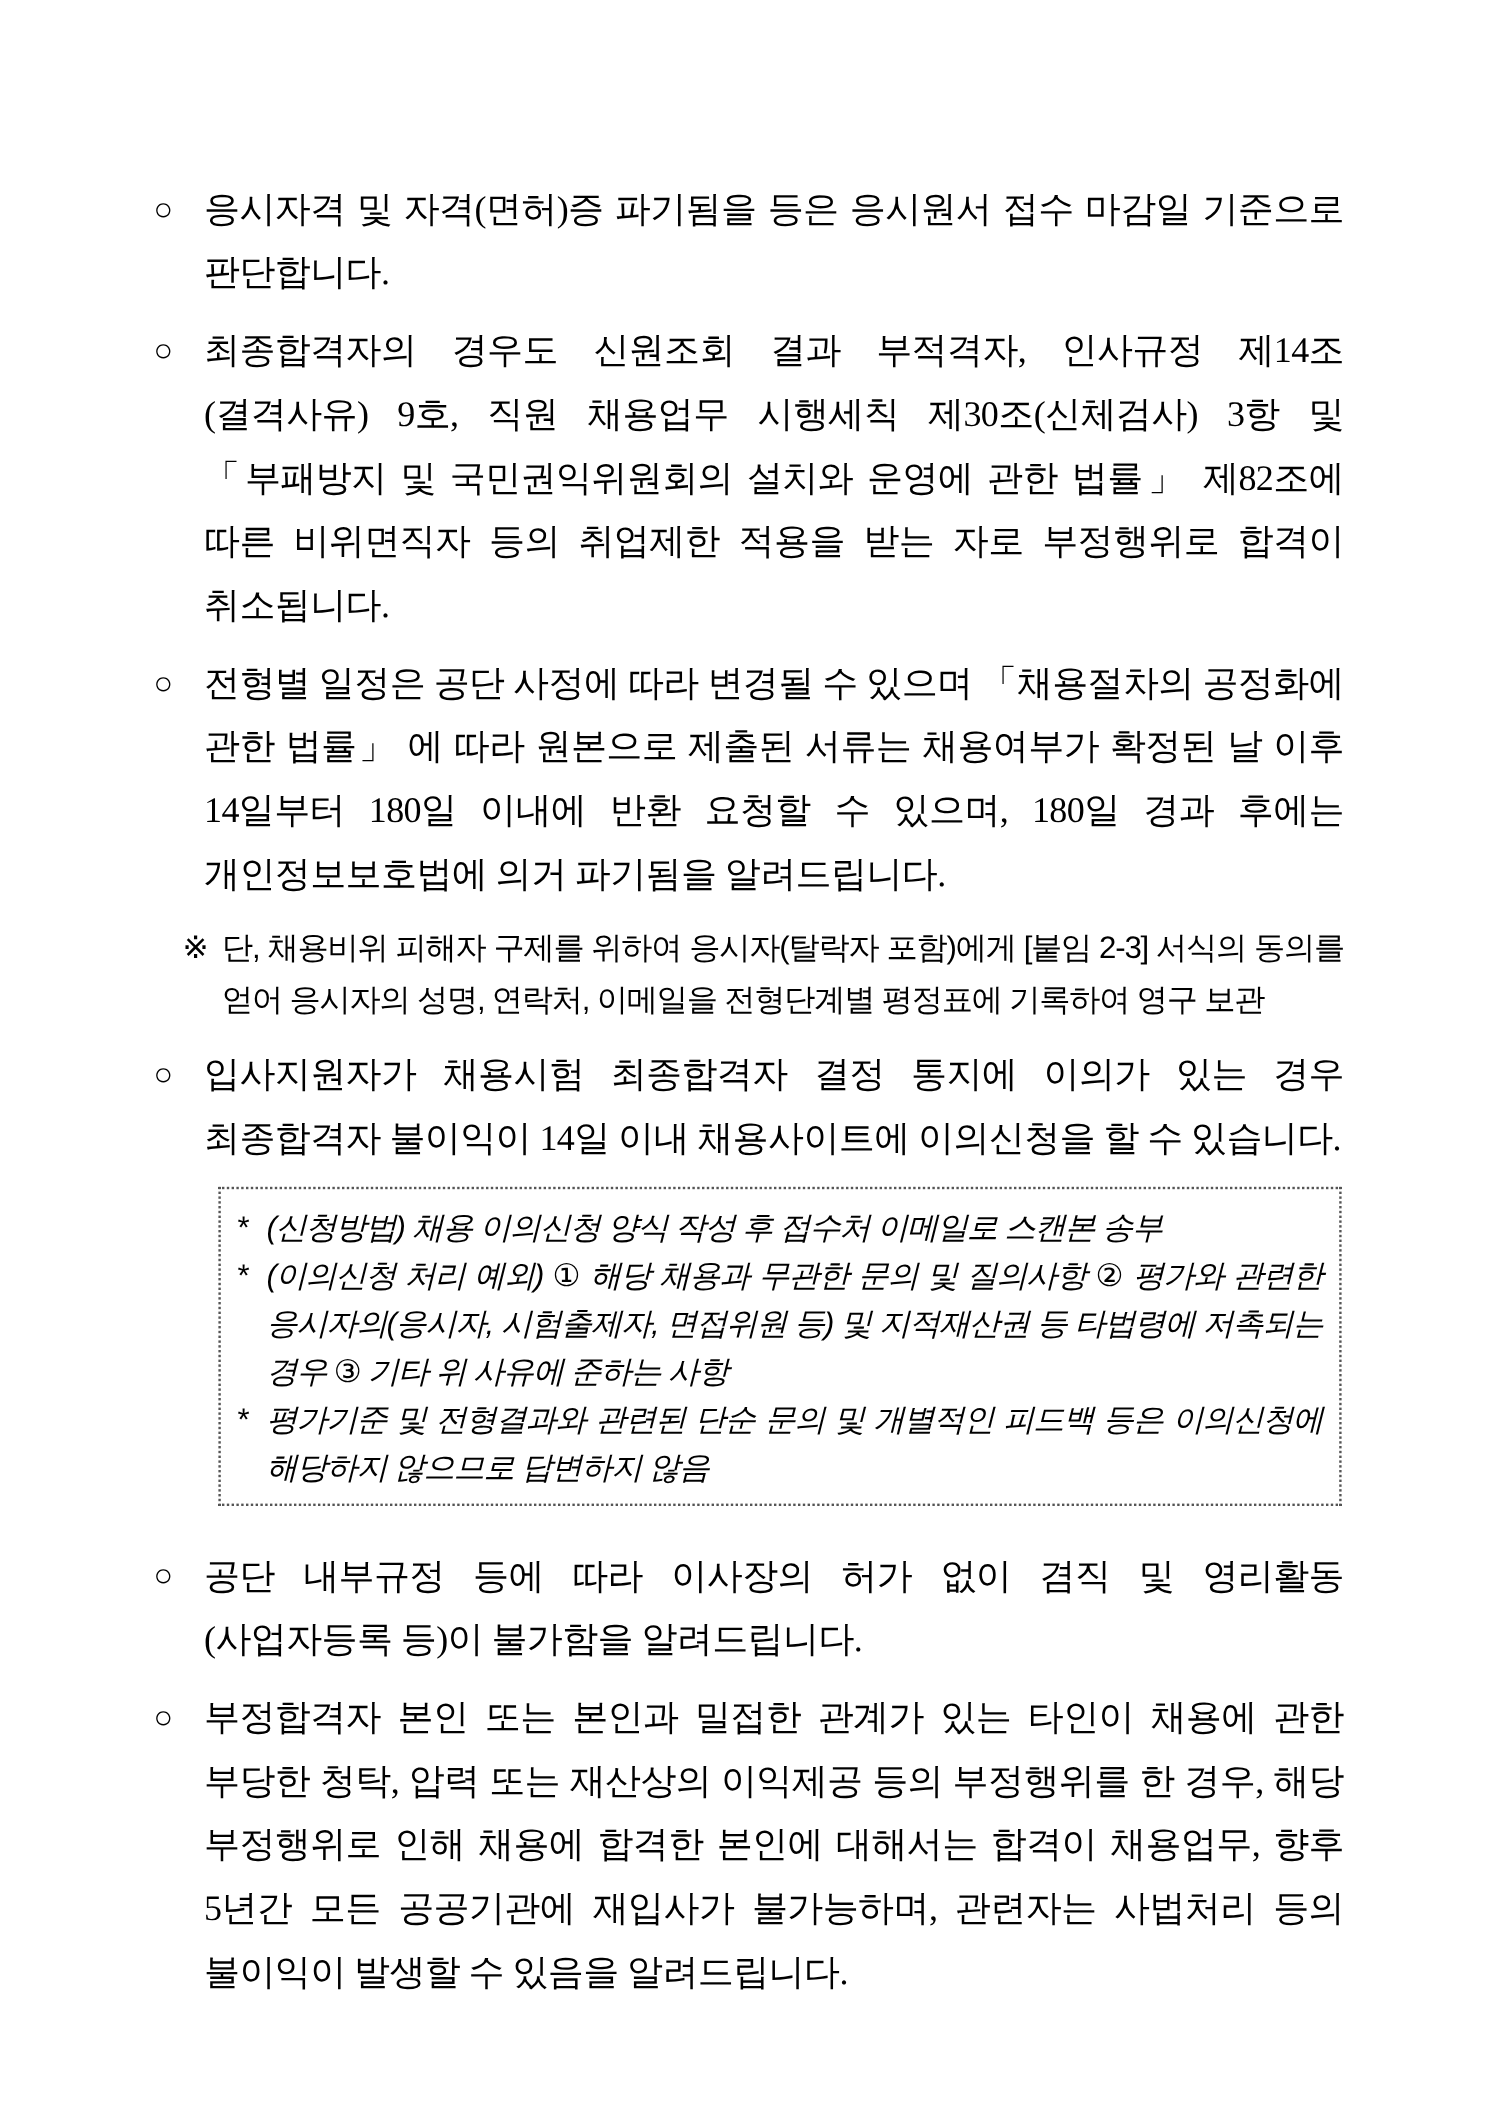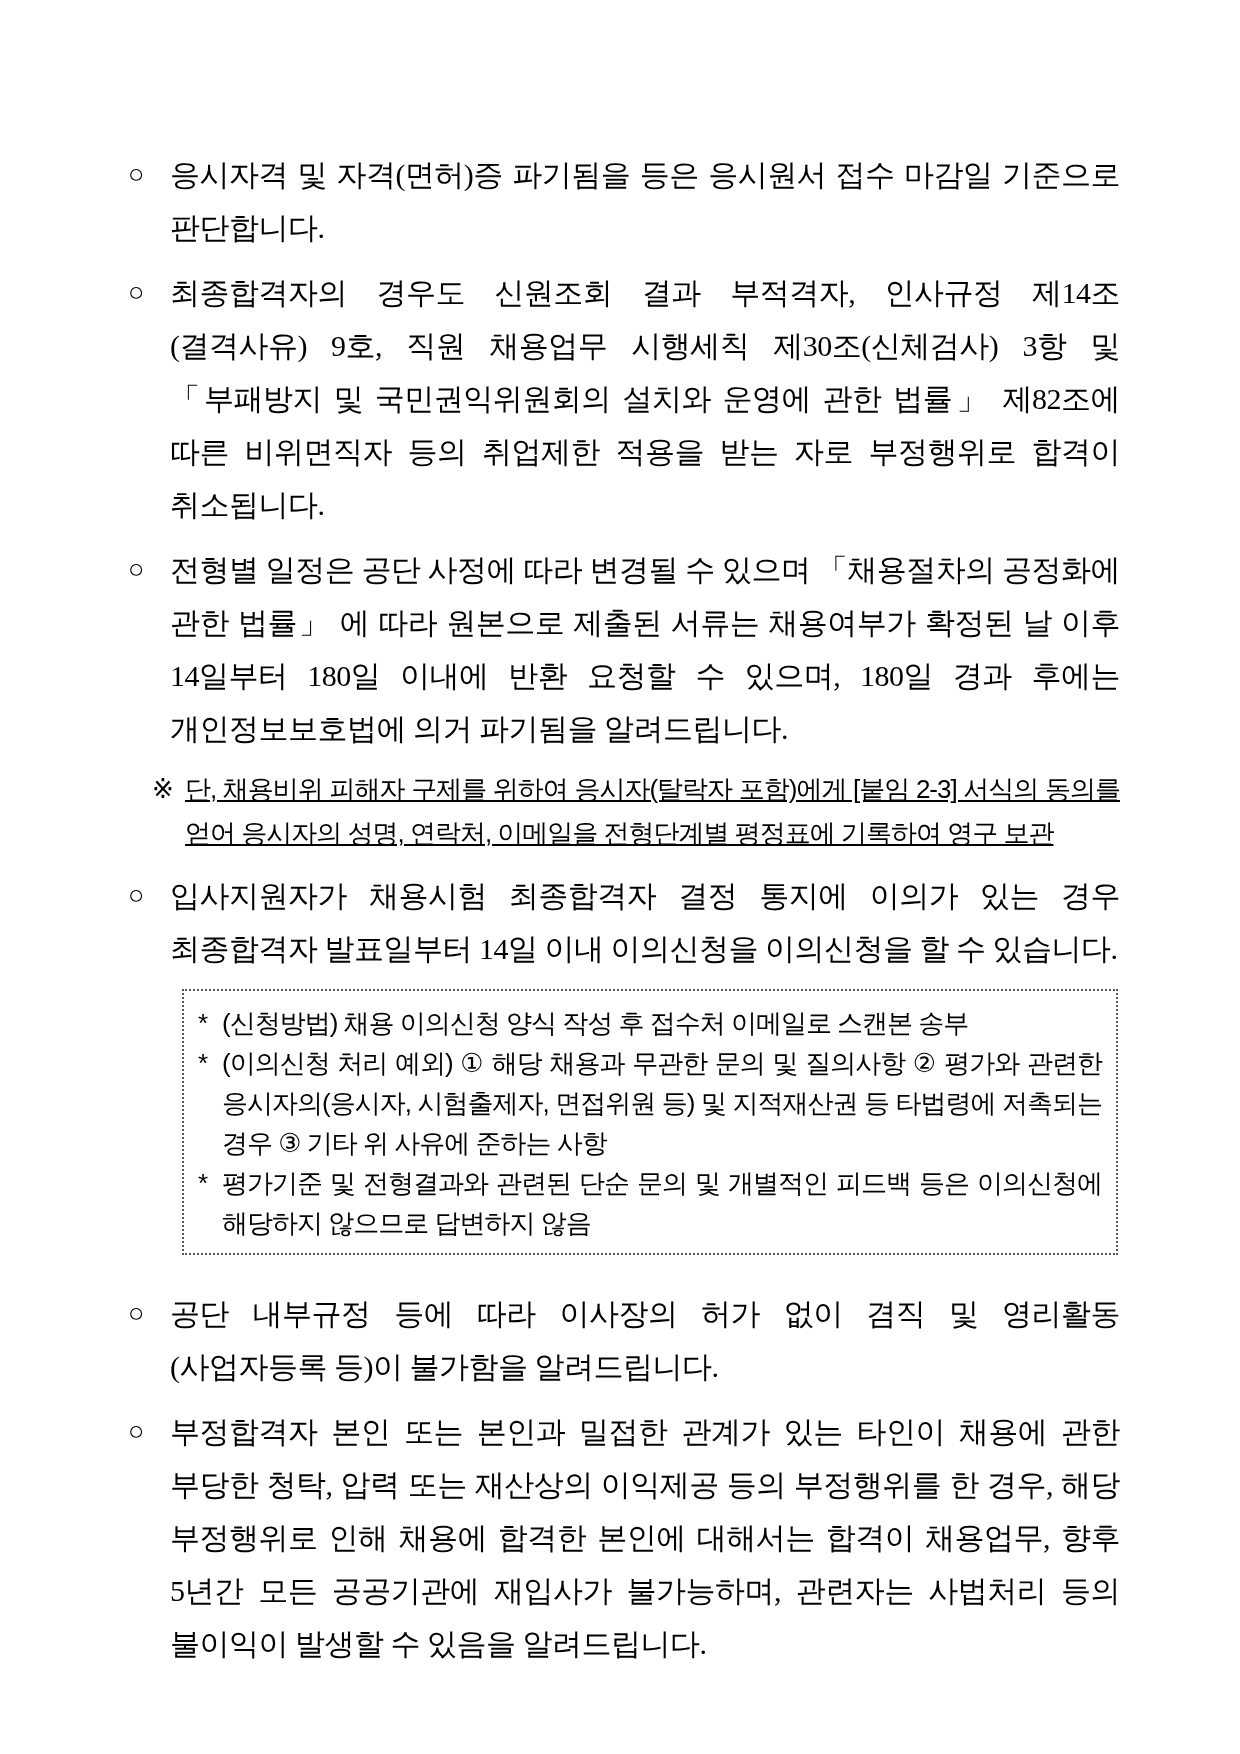--- a/index.html
+++ b/index.html
@@ -49,21 +49,20 @@
     margin: 2px 0 14px 24px;
     letter-spacing: -1px;
   }
   .subnote .marker {
     flex: 0 0 33px;
   }
   .subnote .text {
     flex: 1;
     text-align: justify;
     word-break: keep-all;
-    text-decoration: underline;
   }
 
   
   .inquiry-box {
     box-sizing: border-box;
     margin: 14px 0 32px 54px;
     width: 936px;
     border: 2px dotted #555555;
     padding: 12px 14px 10px 14px;
     font-family: "Liberation Sans", "DejaVu Sans", sans-serif;
@@ -74,20 +73,21 @@
   .inquiry-box .box-item {
     display: flex;
   }
   .inquiry-box .box-item .marker {
     flex: 0 0 24px;
   }
   .inquiry-box .box-item .text {
     flex: 1;
     text-align: justify;
     word-break: keep-all;
+    font-style: italic;
   }
 </style>
 </head>
 <body>
 
 <div class="doc">
 
   <div class="bullet">
     <span class="marker">○</span>
     <span class="text">응시자격 및 자격(면허)증 파기됨을 등은 응시원서 접수 마감일 기준으로 판단합니다.</span>
@@ -103,21 +103,21 @@
     <span class="text">전형별 일정은 공단 사정에 따라 변경될 수 있으며 「채용절차의 공정화에 관한 법률」 에 따라 원본으로 제출된 서류는 채용여부가 확정된 날 이후 14일부터 180일 이내에 반환 요청할 수 있으며, 180일 경과 후에는 개인정보보호법에 의거 파기됨을 알려드립니다.</span>
   </div>
 
   <div class="subnote">
     <span class="marker">※</span>
     <span class="text">단, 채용비위 피해자 구제를 위하여 응시자(탈락자 포함)에게 [붙임 2-3] 서식의 동의를 얻어 응시자의 성명, 연락처, 이메일을 전형단계별 평정표에 기록하여 영구 보관</span>
   </div>
 
   <div class="bullet">
     <span class="marker">○</span>
-    <span class="text">입사지원자가 채용시험 최종합격자 결정 통지에 이의가 있는 경우 최종합격자 발표일부터 14일 이내 이의신청을 이의신청을 할 수 있습니다.</span>
+    <span class="text">입사지원자가 채용시험 최종합격자 결정 통지에 이의가 있는 경우 최종합격자 불이익이 14일 이내 채용사이트에 이의신청을 할 수 있습니다.</span>
   </div>
 
   <div class="inquiry-box">
     <div class="box-item">
       <span class="marker">*</span>
       <span class="text">(신청방법) 채용 이의신청 양식 작성 후 접수처 이메일로 스캔본 송부</span>
     </div>
     <div class="box-item">
       <span class="marker">*</span>
       <span class="text">(이의신청 처리 예외) ① 해당 채용과 무관한 문의 및 질의사항 ② 평가와 관련한 응시자의(응시자, 시험출제자, 면접위원 등) 및 지적재산권 등 타법령에 저촉되는 경우 ③ 기타 위 사유에 준하는 사항</span>

